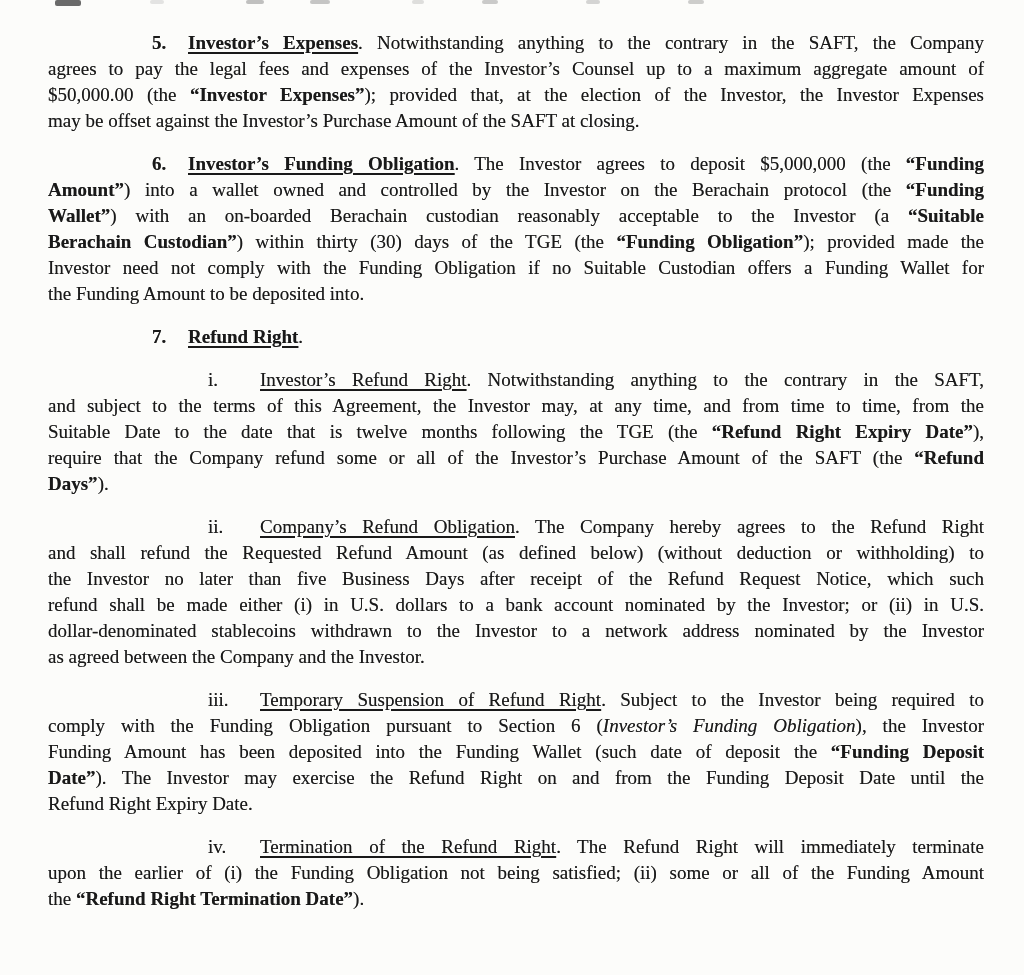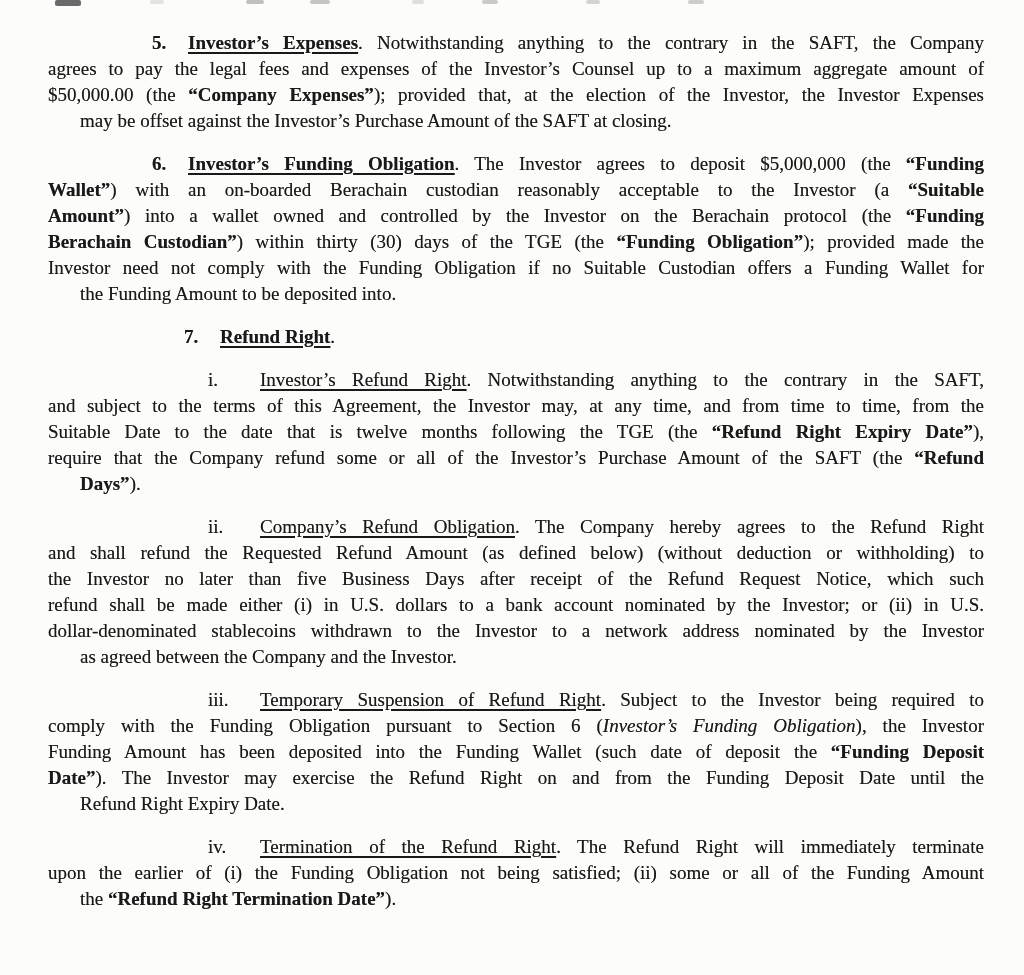--- a/index.html
+++ b/index.html
@@ -24,21 +24,21 @@
     top: 30px;
     left: 48px;
     width: 936px;
   }
   .para { margin: 0 0 17px 0; }
   .line {
     text-align: justify;
     text-align-last: justify;
     min-height: 26px;
   }
-  .line.last { text-align-last: left; margin-left: 32px; }
+  .line.last { text-align-last: left; }
   .line.first-section { padding-left: 104px; }
   .line.first-sub { padding-left: 160px; }
   .b { font-weight: bold; }
   .i { font-style: italic; }
   .u {
     text-decoration: underline;
     text-decoration-thickness: 1.6px;
     text-underline-offset: 3px;
   }
   .b.u { text-decoration-thickness: 2.2px; }
@@ -71,27 +71,27 @@
       <div class="remnant" style="left: 310px; width: 20px; height: 4px; opacity: 0.28;"></div>
       <div class="remnant" style="left: 412px; width: 12px; height: 4px; opacity: 0.15;"></div>
       <div class="remnant" style="left: 482px; width: 16px; height: 4px; opacity: 0.25;"></div>
       <div class="remnant" style="left: 586px; width: 14px; height: 4px; opacity: 0.2;"></div>
       <div class="remnant" style="left: 688px; width: 16px; height: 4px; opacity: 0.24;"></div>
     </div>
   <div class="content" id="paragraphs">
       <div class="para">
         <div class="line first-section"><span class="b num-section">5.</span><span class="b u">Investor’s Expenses</span><span>. Notwithstanding anything to the contrary in the SAFT, the Company</span></div>
         <div class="line"><span>agrees to pay the legal fees and expenses of the Investor’s Counsel up to a maximum aggregate amount of</span></div>
-        <div class="line"><span>$50,000.00 (the </span><span class="b">“Company Expenses”</span><span>); provided that, at the election of the Investor, the Investor Expenses</span></div>
+        <div class="line"><span>$50,000.00 (the </span><span class="b">“Investor Expenses”</span><span>); provided that, at the election of the Investor, the Investor Expenses</span></div>
         <div class="line last"><span>may be offset against the Investor’s Purchase Amount of the SAFT at closing.</span></div>
       </div>
       <div class="para">
         <div class="line first-section"><span class="b num-section">6.</span><span class="b u">Investor’s Funding Obligation</span><span>. The Investor agrees to deposit $5,000,000 (the </span><span class="b">“Funding</span></div>
+        <div class="line"><span class="b">Amount”</span><span>) into a wallet owned and controlled by the Investor on the Berachain protocol (the </span><span class="b">“Funding</span></div>
         <div class="line"><span class="b">Wallet”</span><span>) with an on-boarded Berachain custodian reasonably acceptable to the Investor (a </span><span class="b">“Suitable</span></div>
-        <div class="line"><span class="b">Amount”</span><span>) into a wallet owned and controlled by the Investor on the Berachain protocol (the </span><span class="b">“Funding</span></div>
         <div class="line"><span class="b">Berachain Custodian”</span><span>) within thirty (30) days of the TGE (the </span><span class="b">“Funding Obligation”</span><span>); provided made the</span></div>
         <div class="line"><span>Investor need not comply with the Funding Obligation if no Suitable Custodian offers a Funding Wallet for</span></div>
         <div class="line last"><span>the Funding Amount to be deposited into.</span></div>
       </div>
       <div class="para">
         <div class="line last first-section"><span class="b num-section">7.</span><span class="b u">Refund Right</span><span>.</span></div>
       </div>
       <div class="para">
         <div class="line first-sub"><span class="num-sub">i.</span><span class="u">Investor’s Refund Right</span><span>. Notwithstanding anything to the contrary in the SAFT,</span></div>
         <div class="line"><span>and subject to the terms of this Agreement, the Investor may, at any time, and from time to time, from the</span></div>

